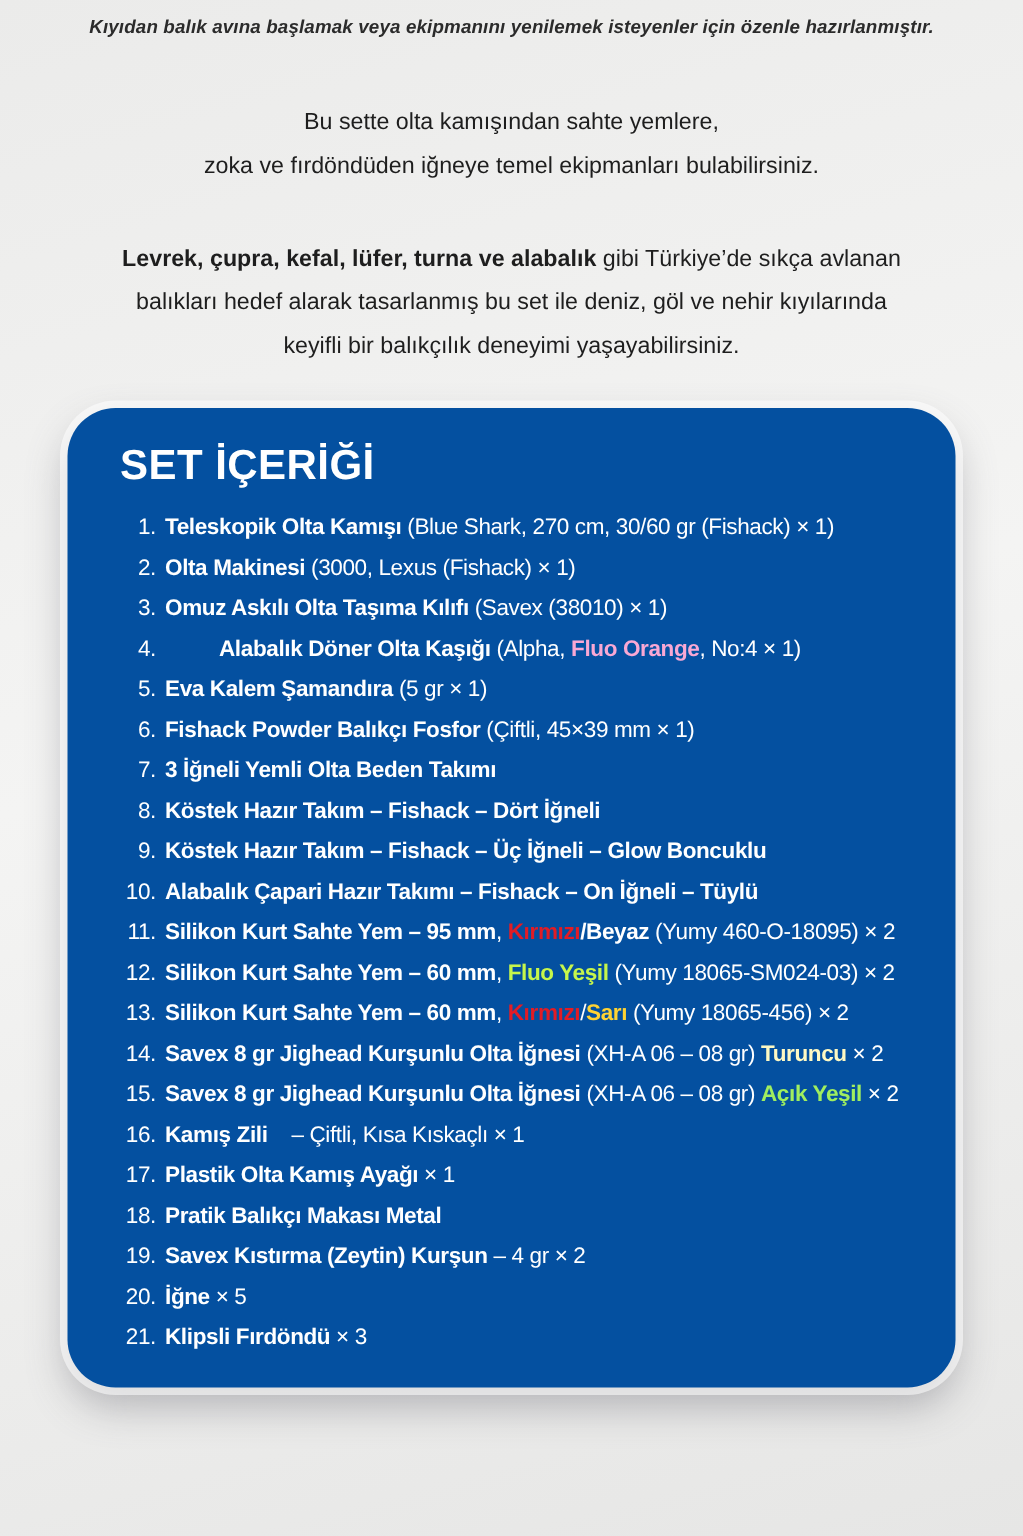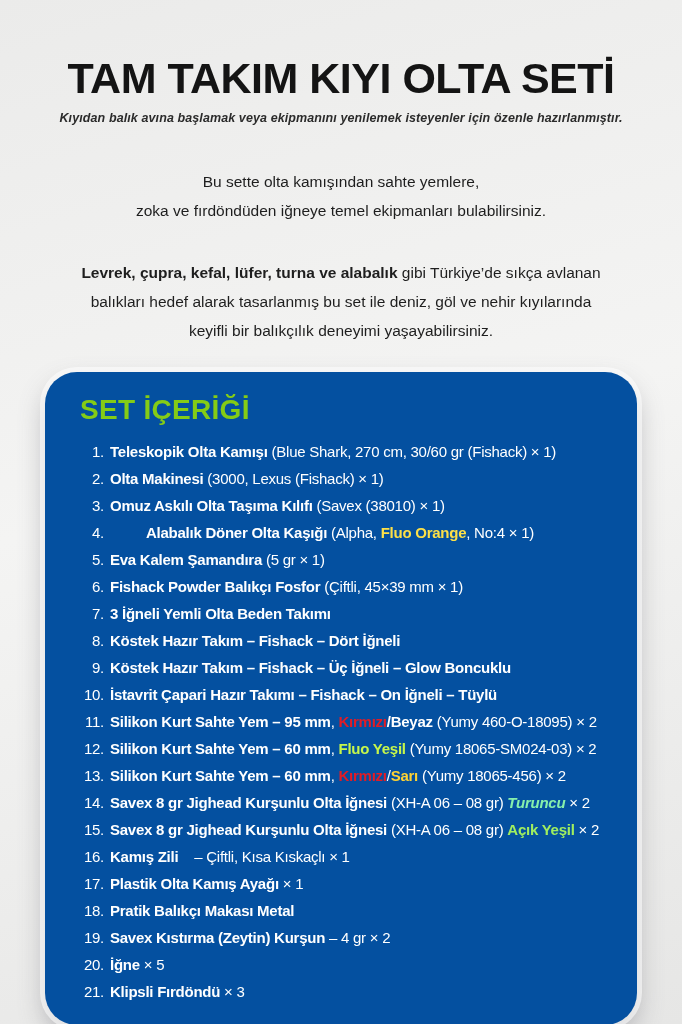--- a/index.html
+++ b/index.html
@@ -42,21 +42,21 @@
     box-sizing:border-box;
     width:592px;
     margin:27px auto 0;
     border-radius:32px;
     padding:22px 18px 20px 35px;
     box-shadow:0 0 0 5px rgba(255,255,255,0.55),0 12px 26px rgba(110,110,120,0.45);
   }
   .set-heading{
     margin:0 0 12px 0;
     font-size:28px;font-weight:900;letter-spacing:0.3px;
-    color:#84cc16;
+    color:#ffffff;
   }
   .set-list{
     list-style:none;margin:0;padding:0;
   }
   .set-list li{
     display:flex;align-items:baseline;
     line-height:27px;
     font-size:15px;letter-spacing:-0.25px;
     color:#ffffff;
     white-space:nowrap;
@@ -65,21 +65,20 @@
     flex:none;width:24px;margin-right:6px;
     text-align:right;font-weight:400;
   }
   .set-list .item-text{flex:1 1 auto;overflow:hidden;}
 </style>
 </head>
 <body>
 
 <div class="page">
 
-  <h1 class="title">TAM TAKIM KIYI OLTA SETİ</h1>
 
   <div class="subtitle">Kıyıdan balık avına başlamak veya ekipmanını yenilemek isteyenler için özenle hazırlanmıştır.</div>
 
   <div class="intro">Bu sette olta kamışından sahte yemlere,<br>zoka ve fırdöndüden iğneye temel ekipmanları bulabilirsiniz.</div>
 
   <div class="desc"><span style="font-weight: 700;">Levrek, çupra, kefal, lüfer, turna ve alabalık</span><span style="font-weight: 400; margin-top: 28px;"> gibi Türkiye’de sıkça avlanan</span><br><span style="font-weight: 400;">balıkları hedef alarak tasarlanmış bu set ile deniz, göl ve nehir kıyılarında</span><br><span style="font-weight: 400;">keyifli bir balıkçılık deneyimi yaşayabilirsiniz.</span></div>
 
   <div class="set-box" style="background: rgb(4, 80, 160);">
     <h2 class="set-heading">SET İÇERİĞİ</h2>
     <ol class="set-list">
@@ -90,21 +89,21 @@
         <li>
           <span class="num">2.</span>
           <span class="item-text"><span style="font-weight: 700;">Olta Makinesi</span><span style="font-weight: 400;"> (3000, Lexus (Fishack) × 1)</span></span>
         </li>
         <li>
           <span class="num">3.</span>
           <span class="item-text"><span style="font-weight: 700;">Omuz Askılı Olta Taşıma Kılıfı</span><span style="font-weight: 400;"> (Savex (38010) × 1)</span></span>
         </li>
         <li>
           <span class="num">4.</span>
-          <span class="item-text"><span style="font-weight: 700; margin-left: 36px;">Alabalık Döner Olta Kaşığı</span><span style="font-weight: 400;"> (Alpha, </span><span style="font-weight: 700; color: #fde047;">Fluo Orange</span><span style="font-weight: 400;">, No:4 × 1)</span></span>
+          <span class="item-text"><span style="font-weight: 700; margin-left: 36px;">Alabalık Döner Olta Kaşığı</span><span style="font-weight: 400;"> (Alpha, </span><span style="font-weight: 700; color: #f9a8d4;">Fluo Orange</span><span style="font-weight: 400;">, No:4 × 1)</span></span>
         </li>
         <li>
           <span class="num">5.</span>
           <span class="item-text"><span style="font-weight: 700;">Eva Kalem Şamandıra</span><span style="font-weight: 400;"> (5 gr × 1)</span></span>
         </li>
         <li>
           <span class="num">6.</span>
           <span class="item-text"><span style="font-weight: 700;">Fishack Powder Balıkçı Fosfor</span><span style="font-weight: 400;"> (Çiftli, 45×39 mm × 1)</span></span>
         </li>
         <li>
@@ -114,37 +113,37 @@
         <li>
           <span class="num">8.</span>
           <span class="item-text"><span style="font-weight: 600;">Köstek Hazır Takım – Fishack – Dört İğneli</span></span>
         </li>
         <li>
           <span class="num">9.</span>
           <span class="item-text"><span style="font-weight: 600; text-align: center;">Köstek Hazır Takım – Fishack – Üç İğneli – Glow Boncuklu</span></span>
         </li>
         <li>
           <span class="num">10.</span>
-          <span class="item-text"><span style="font-weight: 700;">İstavrit Çapari Hazır Takımı – Fishack – On İğneli – Tüylü</span></span>
+          <span class="item-text"><span style="font-weight: 700;">Alabalık Çapari Hazır Takımı – Fishack – On İğneli – Tüylü</span></span>
         </li>
         <li>
           <span class="num">11.</span>
           <span class="item-text"><span style="font-weight: 700;">Silikon Kurt Sahte Yem – 95 mm</span><span style="font-weight: 400;">, </span><span style="font-weight: 700; color: rgb(226, 28, 37);">Kırmızı</span><span style="font-weight: 700;">/Beyaz</span><span style="font-weight: 400;"> (Yumy 460-O-18095) × 2</span></span>
         </li>
         <li>
           <span class="num">12.</span>
           <span class="item-text"><span style="font-weight: 700;">Silikon Kurt Sahte Yem – 60 mm</span><span style="font-weight: 400;">, </span><span style="font-weight: 700; color: rgb(198, 246, 75);">Fluo Yeşil</span><span style="font-weight: 400;"> (Yumy 18065-SM024-03) × 2</span></span>
         </li>
         <li>
           <span class="num">13.</span>
           <span class="item-text"><span style="font-weight: 700;">Silikon Kurt Sahte Yem – 60 mm</span><span style="font-weight: 400;">, </span><span style="font-weight: 700; color: rgb(226, 28, 37);">Kırmızı</span><span style="font-weight: 400;">/</span><span style="font-weight: 700; color: rgb(255, 211, 51);">Sarı</span><span style="font-weight: 400;"> (Yumy 18065-456) × 2</span></span>
         </li>
         <li>
           <span class="num">14.</span>
-          <span class="item-text"><span style="font-weight: 700;">Savex 8 gr Jighead Kurşunlu Olta İğnesi</span><span style="font-weight: 400;"> (XH-A 06 – 08 gr) </span><span style="font-weight: 700; color: #86efac; font-style: italic;">Turuncu</span><span style="font-weight: 400;"> × 2</span></span>
+          <span class="item-text"><span style="font-weight: 700;">Savex 8 gr Jighead Kurşunlu Olta İğnesi</span><span style="font-weight: 400;"> (XH-A 06 – 08 gr) </span><span style="font-weight: 700; color: #fef9c3;">Turuncu</span><span style="font-weight: 400;"> × 2</span></span>
         </li>
         <li>
           <span class="num">15.</span>
           <span class="item-text"><span style="font-weight: 700;">Savex 8 gr Jighead Kurşunlu Olta İğnesi</span><span style="font-weight: 400;"> (XH-A 06 – 08 gr) </span><span style="font-weight: 700; color: rgb(160, 238, 95);">Açık Yeşil</span><span style="font-weight: 400;"> × 2</span></span>
         </li>
         <li>
           <span class="num">16.</span>
           <span class="item-text"><span style="font-weight: 700;">Kamış Zili</span><span style="font-weight: 400; padding-left: 12px;"> – Çiftli, Kısa Kıskaçlı × 1</span></span>
         </li>
         <li>

